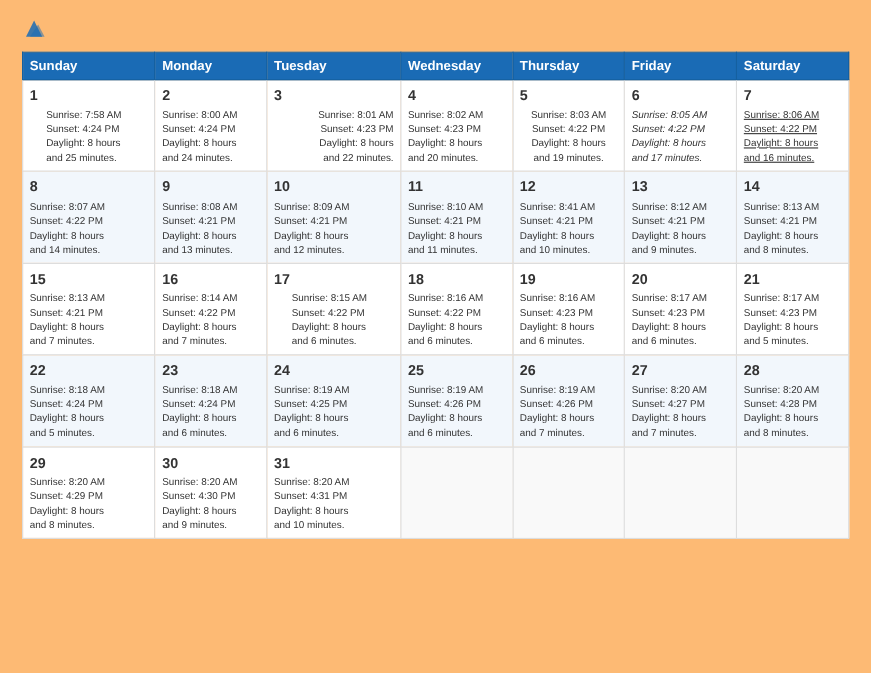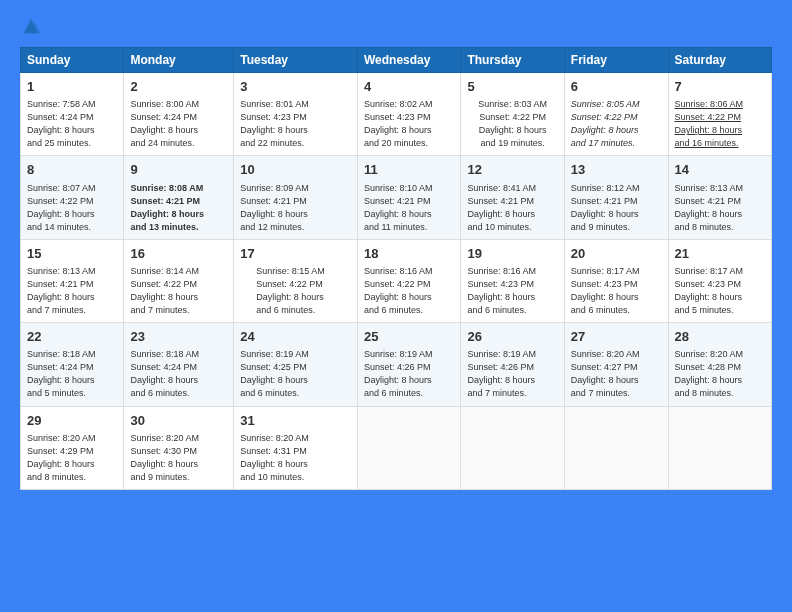--- a/index.html
+++ b/index.html
@@ -7,21 +7,21 @@
       font-family: Arial, sans-serif;
       background: #fff;
       width: 792px;
       height: 612px;
       overflow: hidden;
     }
     .page {
       width: 792px;
       height: 612px;
       padding: 15px 20px;
-      background: #3b82f6;
+      background: #fdba74;
     }
     .header {
       display: flex;
       justify-content: space-between;
       align-items: flex-start;
       margin-bottom: 10px;
     }
     .logo {
       display: flex;
       flex-direction: column;
@@ -134,35 +134,35 @@
           <th>Wednesday</th>
           <th>Thursday</th>
           <th>Friday</th>
           <th>Saturday</th>
         </tr>
     </thead>
     <tbody id="calendar-body">
     <tr>
           <td>
             <span class="day-num">1</span>
-            <div class="day-info" style="white-space: pre-line;">Sunrise: 7:58 AM
+            <div class="day-info" style="white-space: pre-line; margin-left: 15px;">Sunrise: 7:58 AM
 Sunset: 4:24 PM
 Daylight: 8 hours
 and 25 minutes.</div>
           </td>
           <td>
             <span class="day-num">2</span>
             <div class="day-info" style="white-space: pre-line;">Sunrise: 8:00 AM
 Sunset: 4:24 PM
 Daylight: 8 hours
 and 24 minutes.</div>
           </td>
           <td>
             <span class="day-num">3</span>
-            <div class="day-info" style="white-space: pre-line;">Sunrise: 8:01 AM
+            <div class="day-info" style="white-space: pre-line; text-align: right;">Sunrise: 8:01 AM
 Sunset: 4:23 PM
 Daylight: 8 hours
 and 22 minutes.</div>
           </td>
           <td>
             <span class="day-num">4</span>
             <div class="day-info" style="white-space: pre-line;">Sunrise: 8:02 AM
 Sunset: 4:23 PM
 Daylight: 8 hours
 and 20 minutes.</div>
@@ -192,21 +192,21 @@
         <tr>
           <td>
             <span class="day-num">8</span>
             <div class="day-info" style="white-space: pre-line;">Sunrise: 8:07 AM
 Sunset: 4:22 PM
 Daylight: 8 hours
 and 14 minutes.</div>
           </td>
           <td>
             <span class="day-num">9</span>
-            <div class="day-info" style="white-space: pre-line; font-weight: bold;">Sunrise: 8:08 AM
+            <div class="day-info" style="white-space: pre-line;">Sunrise: 8:08 AM
 Sunset: 4:21 PM
 Daylight: 8 hours
 and 13 minutes.</div>
           </td>
           <td>
             <span class="day-num">10</span>
             <div class="day-info" style="white-space: pre-line;">Sunrise: 8:09 AM
 Sunset: 4:21 PM
 Daylight: 8 hours
 and 12 minutes.</div>

